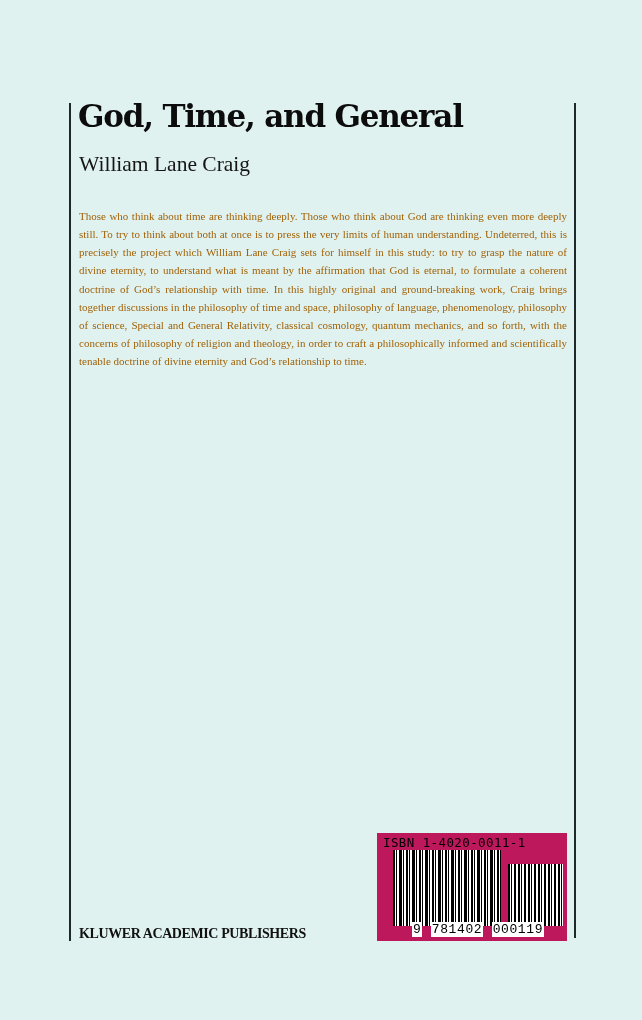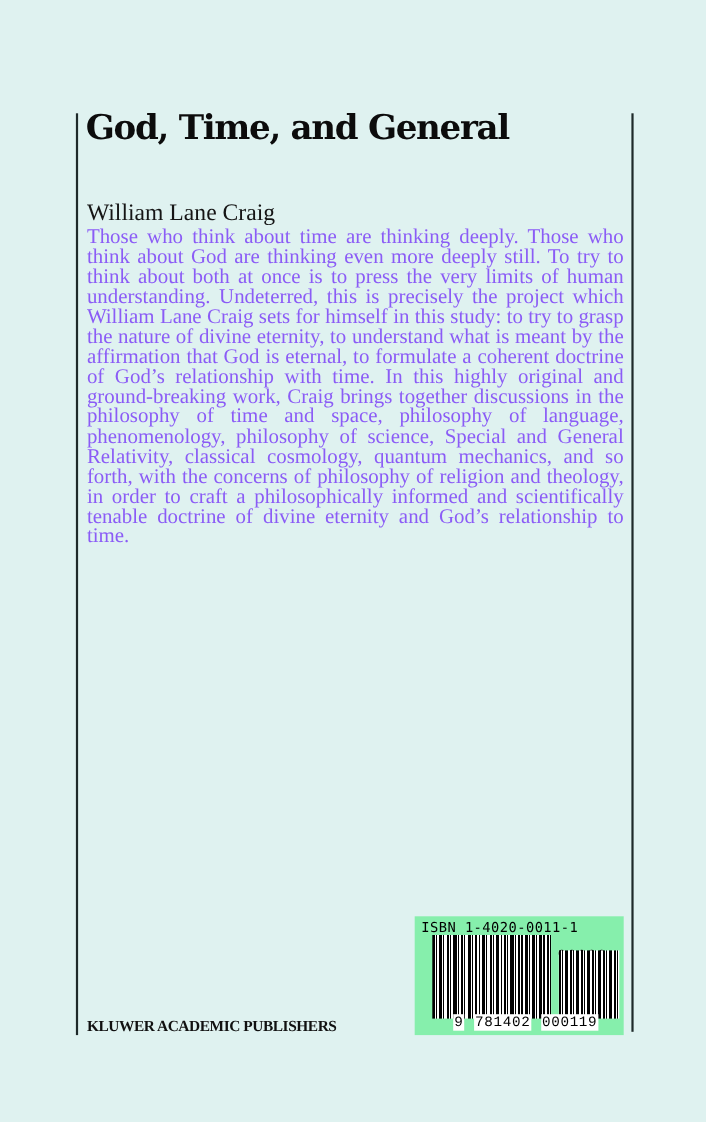--- a/index.html
+++ b/index.html
@@ -25,49 +25,49 @@
       left: 78px; top: 98px;
       font-family: "DejaVu Serif", "Liberation Serif", serif;
       font-weight: bold;
       font-size: 31px;
       letter-spacing: -1.2px;
       color: #0c0c0c;
       white-space: nowrap;
     }
     .author {
       position: absolute;
-      left: 79px; top: 181px;
+      left: 79px; top: 152px;
       font-size: 21.5px;
       color: #151515;
       white-space: nowrap;
     }
     .blurb {
       position: absolute;
       left: 79px; top: 207px;
       width: 488px;
-      font-size: 19px;
+      font-size: 11px;
       line-height: 18.15px;
       text-align: justify;
-      color: #8b5cf6;
+      color: #a16207;
       margin: 0;
     }
     .publisher {
       position: absolute;
       left: 79px; top: 926px;
       font-weight: bold;
       font-size: 14px;
       letter-spacing: -0.4px;
       color: #111;
       white-space: nowrap;
     }
     .barcode-box {
       position: absolute;
       left: 377px; top: 833px;
       width: 190px; height: 108px;
-      background: #86efac;
+      background: #be185d;
     }
     .isbn-text {
       position: absolute;
       left: 6px; top: 2px;
       font-family: "DejaVu Sans Mono", "Liberation Mono", monospace;
       font-size: 12.5px;
       letter-spacing: 0.4px;
       color: #000;
       white-space: nowrap;
     }

